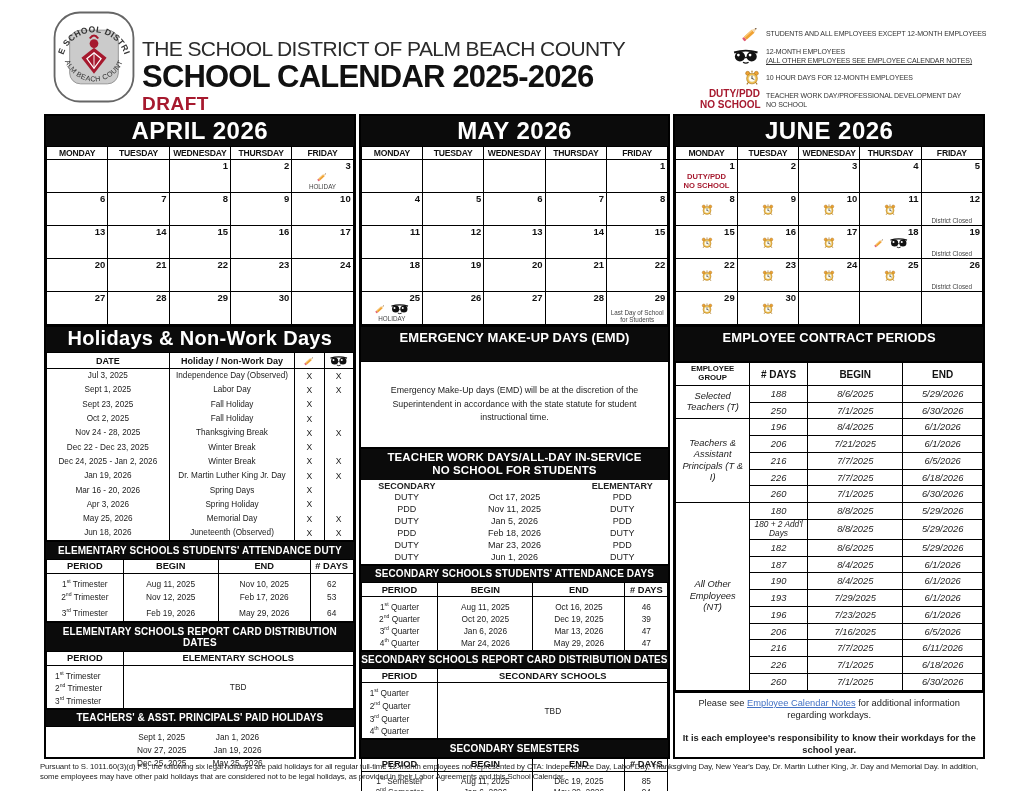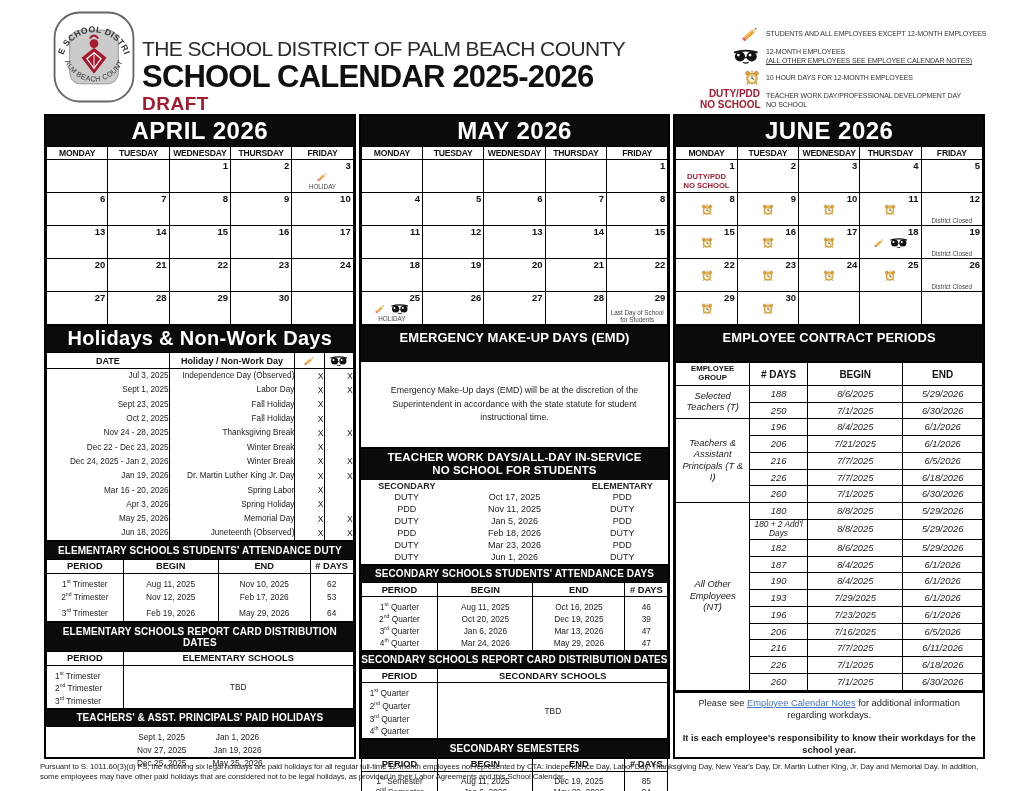--- a/index.html
+++ b/index.html
@@ -46,21 +46,21 @@
 
   .bar { background:#0b0b0b; color:#fff; font-weight:bold; text-align:center; font-size:10px;
     padding:2.5px 0 3px; border-top:2px solid #000; flex:0 0 auto; letter-spacing:0.1px; }
   .bar-lg { font-size:20px; padding:0 0 2px; letter-spacing:0.3px; }
   .bar-md { font-size:13px; padding:3px 0 16px; }
   .bar-2line { line-height:1.15; padding:2px 0 3px; font-size:11.5px; }
 
   
   .h-table th { border:1px solid #000; font-size:9px; height:16px; padding:0; }
   .h-table td { border-left:1px solid #000; border-right:1px solid #000; font-size:8.2px; height:14.3px;
-    text-align:right; padding:0; color:#222; }
+    text-align:center; padding:0; color:#222; }
   .h-table .hx { font-size:8.6px; font-weight:500; }
 
   
   .m-table th { border:1px solid #000; font-size:9.3px; font-weight:bold; height:14px; padding:0; }
   .m-table td { border-left:1px solid #000; border-right:1px solid #000; font-size:8.3px; text-align:center; padding:0; color:#222; }
   .m-table tbody tr:first-child td { padding-top:5px; }
   .col-left .att tbody tr td { height:16px; }
   .col-mid  .att tbody tr td { height:12.4px; }
   .sem tbody tr td { height:12.5px; }
   .sem tbody tr:first-child td { padding-top:4px; }
@@ -372,21 +372,21 @@
               <td class="hx">X</td>
             </tr>
             <tr>
               <td>Jan 19, 2026</td>
               <td>Dr. Martin Luther King Jr. Day</td>
               <td class="hx">X</td>
               <td class="hx">X</td>
             </tr>
             <tr>
               <td>Mar 16 - 20, 2026</td>
-              <td>Spring Labor</td>
+              <td>Spring Days</td>
               <td class="hx">X</td>
               <td class="hx"></td>
             </tr>
             <tr>
               <td>Apr 3, 2026</td>
               <td>Spring Holiday</td>
               <td class="hx">X</td>
               <td class="hx"></td>
             </tr>
             <tr>

